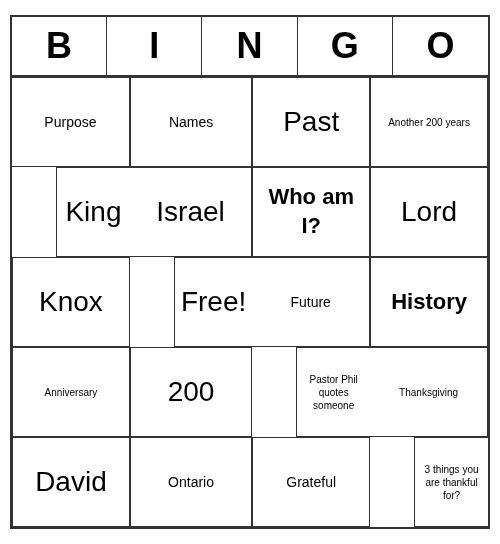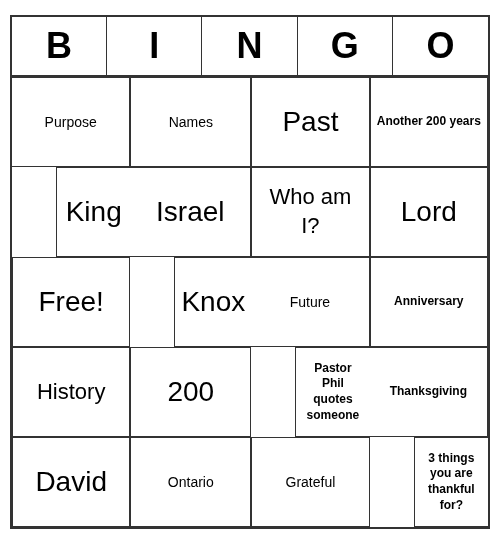--- a/index.html
+++ b/index.html
@@ -48,29 +48,28 @@
     }
     .bingo-cell:nth-child(5n) {
       border-right: none;
       margin-left: 44px;
     }
     .bingo-cell:nth-child(5n+1) {
       border-left: none;
     }
     .bingo-cell.large-text {
       font-size: 22px;
-      font-weight: normal;
+      font-weight: bold;
     }
     .bingo-cell.xl-text {
       font-size: 28px;
       font-weight: normal;
     }
     .bingo-cell.small-text {
-      font-size: 12px;
-      font-weight: bold;
+      font-size: 10px;
     }
   </style>
 </head>
 <body>
 
 <div class="bingo-card">
   <div class="bingo-header">
   <div class="bingo-header-cell">B</div>
       <div class="bingo-header-cell">I</div>
       <div class="bingo-header-cell">N</div>
@@ -79,25 +78,25 @@
     </div>
   <div class="bingo-grid">
   <div class="bingo-cell">Purpose</div>
       <div class="bingo-cell">Names</div>
       <div class="bingo-cell xl-text">Past</div>
       <div class="bingo-cell small-text">Another 200 years</div>
       <div class="bingo-cell xl-text">King</div>
       <div class="bingo-cell xl-text">Israel</div>
       <div class="bingo-cell large-text">Who am I?</div>
       <div class="bingo-cell xl-text">Lord</div>
+      <div class="bingo-cell xl-text">Knox</div>
       <div class="bingo-cell xl-text">Free!</div>
-      <div class="bingo-cell xl-text">Knox</div>
       <div class="bingo-cell">Future</div>
+      <div class="bingo-cell large-text">History</div>
       <div class="bingo-cell small-text">Anniversary</div>
-      <div class="bingo-cell large-text">History</div>
       <div class="bingo-cell xl-text">200</div>
       <div class="bingo-cell small-text">Pastor Phil quotes someone</div>
       <div class="bingo-cell small-text">Thanksgiving</div>
       <div class="bingo-cell xl-text">David</div>
       <div class="bingo-cell">Ontario</div>
       <div class="bingo-cell">Grateful</div>
       <div class="bingo-cell small-text">3 things you are thankful for?</div>
     </div>
 </div>
 

